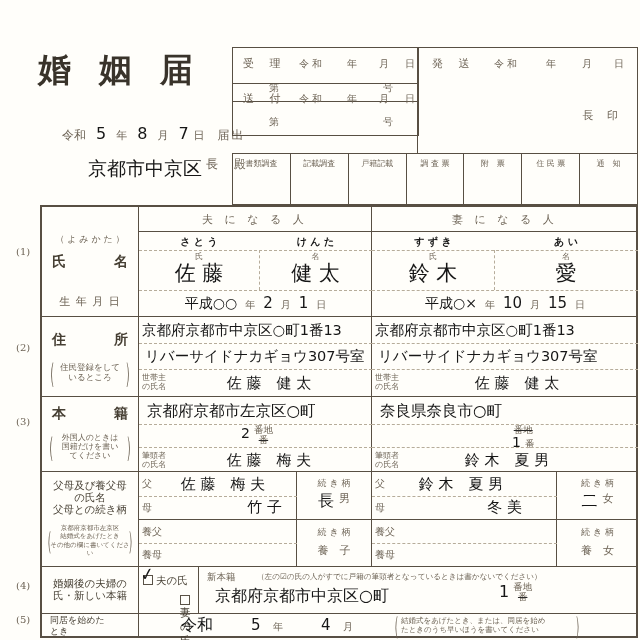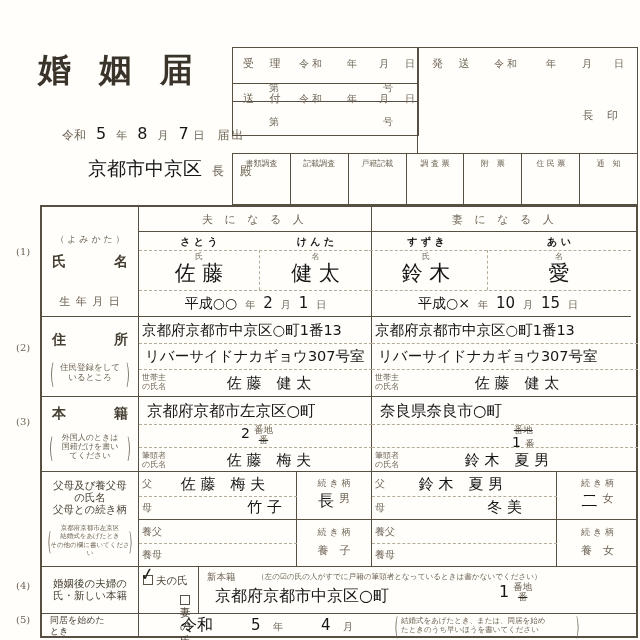--- a/index.html
+++ b/index.html
@@ -39,21 +39,21 @@
     <span class="p s12">令和</span>
     <span class="hand s16" style="margin:0 5px;">5</span>
     <span class="p s11">年</span>
     <span class="hand s16" style="margin:0 5px;">8</span>
     <span class="p s11">月</span>
     <span class="hand s16" style="margin-left:5px;">7</span>
     <span class="p s11">日</span>
     <span class="p s12" style="margin-left:8px;letter-spacing:2px;">届出</span>
   </div>
 
-  <div class="abs" style="left:88px;top:156px;display:flex;align-items:flex-end;gap:10px;">
+  <div class="abs" style="left:88px;top:156px;display:flex;align-items:flex-start;gap:4px;">
     <span class="hand s19">京都市中京区</span>
     <span class="p s12" style="letter-spacing:6px;padding-bottom:2px;">長 殿</span>
   </div>
 
   <div class="box" style="left:232px;top:47px;width:187px;height:55px;">
     <span class="abs p s11" style="left:10px;top:8px;letter-spacing:6px;">受 理</span>
     <span class="abs p s10" style="left:66px;top:9px;letter-spacing:3px;">令和</span>
     <span class="abs p s10" style="left:114px;top:9px;">年</span>
     <span class="abs p s10" style="left:146px;top:9px;">月</span>
     <span class="abs p s10" style="left:172px;top:9px;">日</span>
@@ -137,21 +137,21 @@
       <div class="abs flexrow" style="left:0;top:62px;width:233px;justify-content:center;gap:8px;">
         <span class="hand s14">平成○○</span>
         <span class="p s10">年</span>
         <span class="hand s15">2</span>
         <span class="p s10">月</span>
         <span class="hand s15">1</span>
         <span class="p s10">日</span>
       </div>
     </div>
 
-    <div class="c bb" style="left:323px;top:25px;width:266px;height:85px;">
+    <div class="c bb" style="left:330px;top:25px;width:266px;height:85px;">
       <div class="abs hand s10 bold ctr" style="left:0;top:3px;width:122px;">す ず き</div>
       <div class="abs hand s10 bold ctr" style="left:122px;top:3px;width:144px;">あ い</div>
       <div class="dashh" style="left:0;top:18px;width:266px;"></div>
       <div class="dashv" style="left:122px;top:18px;height:40px;"></div>
       <div class="abs p s8 ctr" style="left:0;top:19px;width:122px;">氏</div>
       <div class="abs p s8 ctr" style="left:122px;top:19px;width:144px;">名</div>
       <div class="abs hand s21 ctr" style="left:0;top:27px;width:122px;">鈴 木</div>
       <div class="abs hand s21 ctr" style="left:122px;top:27px;width:144px;">愛</div>
       <div class="dashh" style="left:0;top:58px;width:266px;"></div>
       <div class="abs flexrow" style="left:0;top:62px;width:266px;justify-content:center;gap:8px;">

